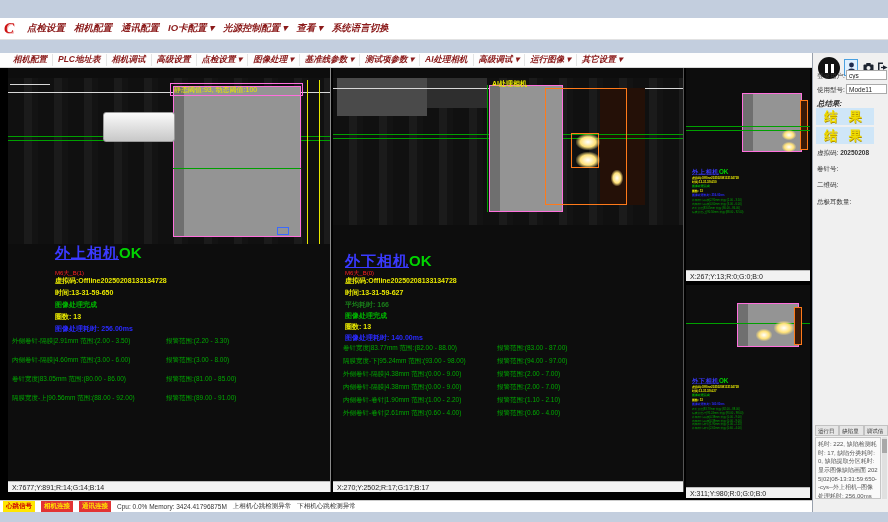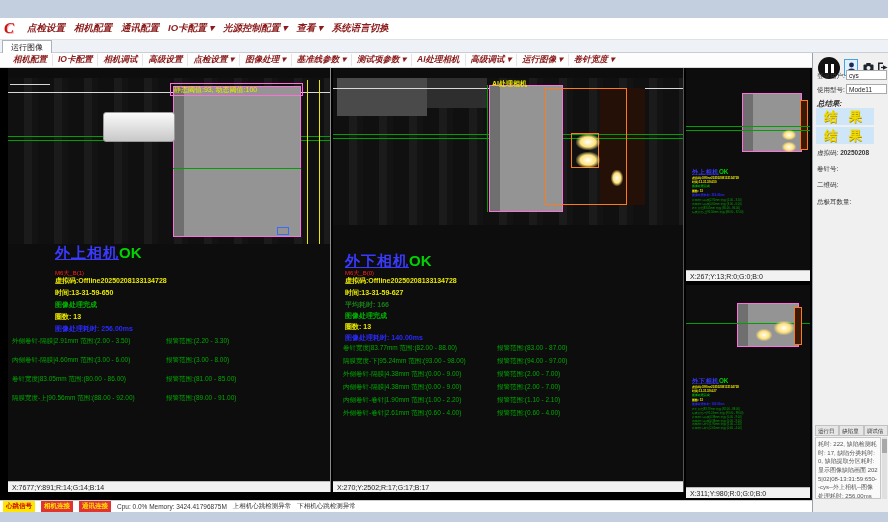--- a/index.html
+++ b/index.html
@@ -94,37 +94,34 @@
     <span class="logo">C</span>
     <span class="menu-item">点检设置</span>
     <span class="menu-item">相机配置</span>
     <span class="menu-item">通讯配置</span>
     <span class="menu-item">IO卡配置 ▾</span>
     <span class="menu-item">光源控制配置 ▾</span>
     <span class="menu-item">查看 ▾</span>
     <span class="menu-item">系统语言切换</span>
   </div>
 
-  <div class="abs tabrow">
-    <div class="abs tab-active">运行图像</div>
-  </div>
 
   <div class="abs toolbar">
     <span class="tb-item">相机配置</span>
-    <span class="tb-item">IO卡配置</span>
+    <span class="tb-item">PLC地址表</span>
     <span class="tb-item">相机调试</span>
     <span class="tb-item">高级设置</span>
     <span class="tb-item">点检设置 ▾</span>
     <span class="tb-item">图像处理 ▾</span>
     <span class="tb-item">基准线参数 ▾</span>
     <span class="tb-item">测试项参数 ▾</span>
     <span class="tb-item">AI处理相机</span>
     <span class="tb-item">高级调试 ▾</span>
     <span class="tb-item">运行图像 ▾</span>
-    <span class="tb-item">卷针宽度 ▾</span>
+    <span class="tb-item">其它设置 ▾</span>
   </div>
 
   <div class="abs main">
 
     <div class="abs view view-left">
       <div class="abs stripes" style="left:0;top:10px;width:100%;height:166px;"></div>
       <div class="abs hline-w" style="left:2px;top:16px;width:40px;"></div>
       <div class="abs hline-w" style="left:0;top:24px;width:100%;"></div>
       <div class="abs hline-g" style="left:0;top:68px;width:100%;"></div>
       <div class="abs hline-g" style="left:0;top:72px;width:100%;"></div>

